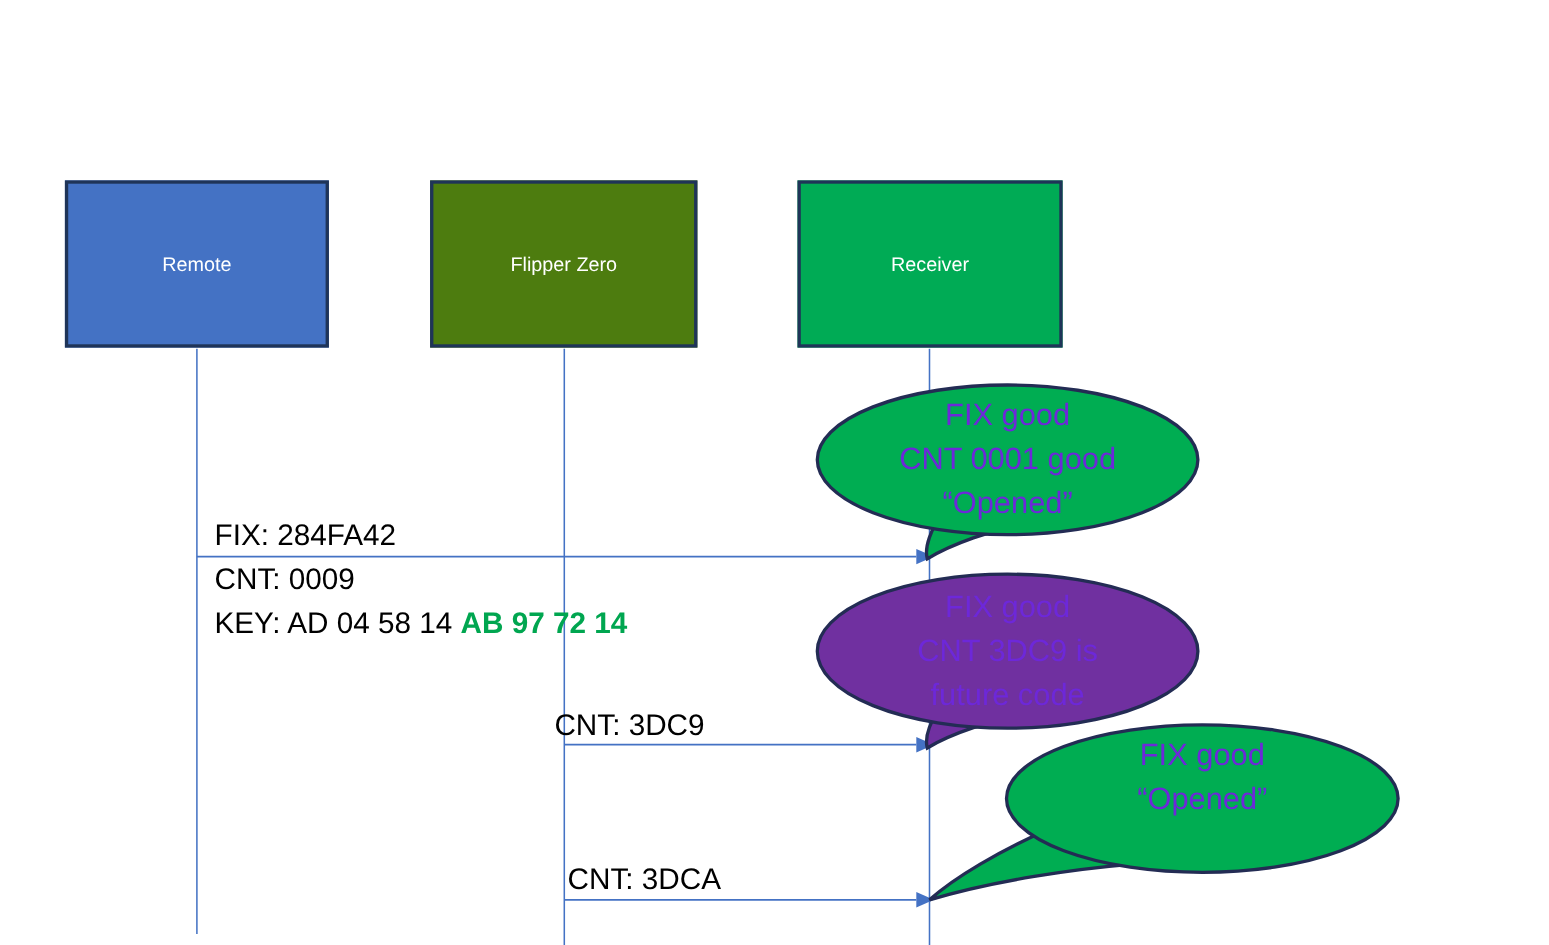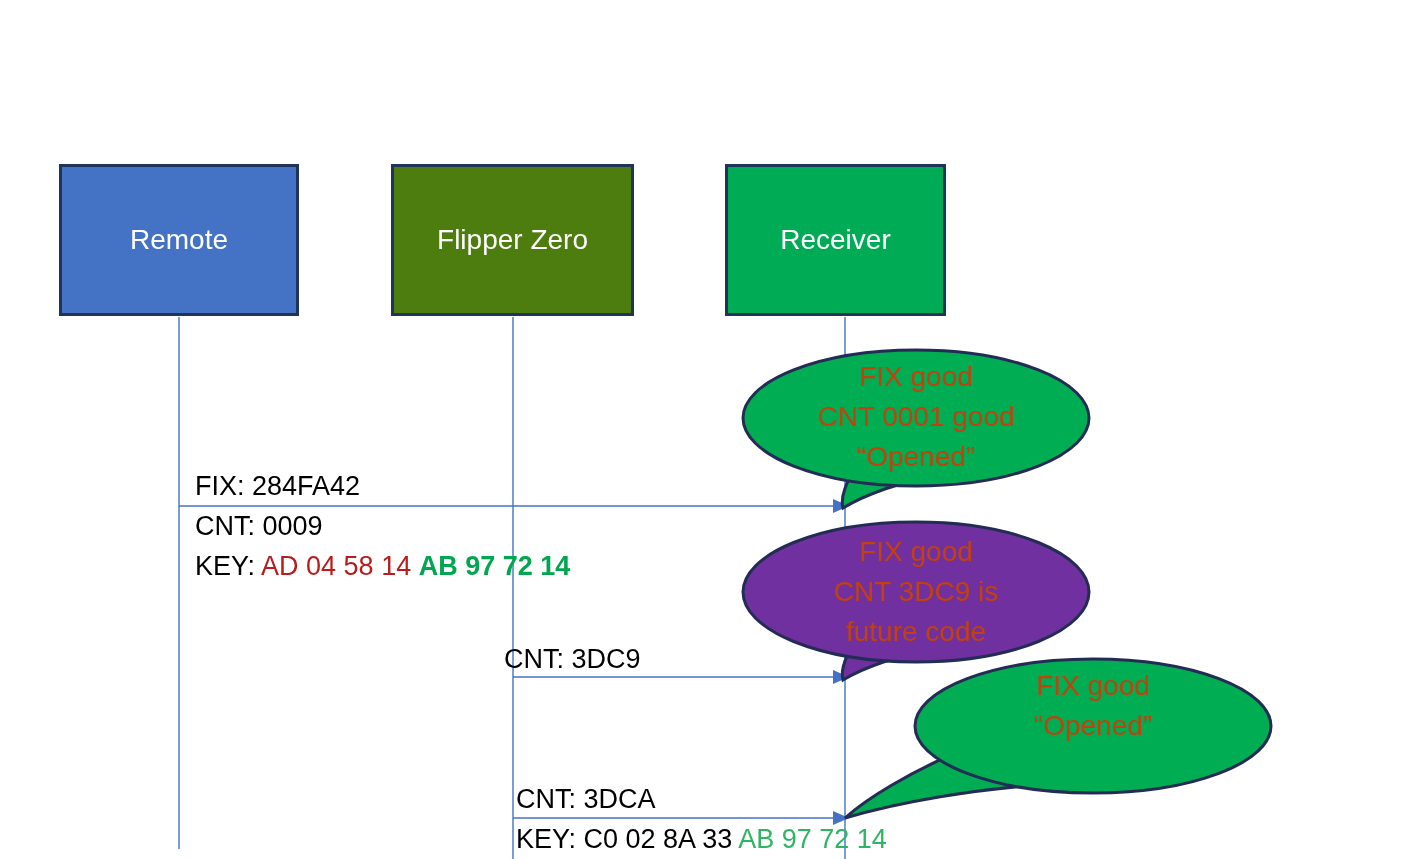--- a/index.html
+++ b/index.html
@@ -39,39 +39,39 @@
     top: 164px;
     height: 152px;
     border: 3px solid #1F3458;
     box-sizing: border-box;
     display: flex;
     align-items: center;
     justify-content: center;
   }
   .actor span {
     color: #ffffff;
-    font-size: 28px;
+    font-size: 18px;
     white-space: nowrap;
   }
   .actor-remote  { left: 59px;  width: 240px; }
   .actor-flipper { left: 391px; width: 243px; }
-  .actor-receiver{ left: 725px; width: 221px; }
+  .actor-receiver{ left: 725px; width: 241px; }
   .m {
     position: absolute;
     font-size: 27px;
     color: #000000;
     white-space: nowrap;
     line-height: 30px;
   }
   .m .gb { font-weight: bold; }
   .btxt {
     position: absolute;
     width: 360px;
     text-align: center;
-    color: #c2410c;
+    color: #6d28d9;
     font-size: 28px;
     line-height: 40px;
     white-space: nowrap;
   }
   .lifeline { stroke-width: 1.4; fill: none; }
   .msgline  { stroke-width: 1.6; fill: none; }
   .bubble ellipse, .bubble path { stroke-width: 3; }
 </style>
 </head>
 <body>
@@ -118,29 +118,26 @@
   <div class="actor actor-flipper" style="background-color: #4d7c0f; border-color: rgb(31, 52, 88);">
     <span>Flipper Zero</span>
   </div>
   <div class="actor actor-receiver" style="background-color: rgb(0, 171, 85); border-color: rgb(31, 52, 88);">
     <span>Receiver</span>
   </div>
 
   <div class="m" style="left:195px; top:471px;">FIX: 284FA42</div>
   <div class="m" style="left:195px; top:511px;">CNT: 0009</div>
   <div class="m" style="left:195px; top:551px;">
-    <span>KEY: </span><span style="color: #b91c1c; text-align: right;">AD 04 58 14 </span><span class="gb" style="color: rgb(0, 166, 80);">AB 97 72 14</span>
+    <span>KEY: </span><span style="color: #000000; text-align: right;">AD 04 58 14 </span><span class="gb" style="color: rgb(0, 166, 80);">AB 97 72 14</span>
   </div>
 
   <div class="m" style="left:504px; top:644px;">CNT: 3DC9</div>
 
   <div class="m" style="left:516px; top:784px;">CNT: 3DCA</div>
-  <div class="m" style="left:516px; top:824px;">
-    <span>KEY: C0 02 8A 33 </span><span style="color: rgb(46, 181, 99);">AB 97 72 14</span>
-  </div>
 
   <div class="btxt" style="left:736px; top:357px;">
     <div>FIX good</div>
     <div>CNT 0001 good</div>
     <div>“Opened”</div>
   </div>
   <div class="btxt" style="left:736px; top:532px;">
     <div>FIX good</div>
     <div>CNT 3DC9 is</div>
     <div>future code</div>

